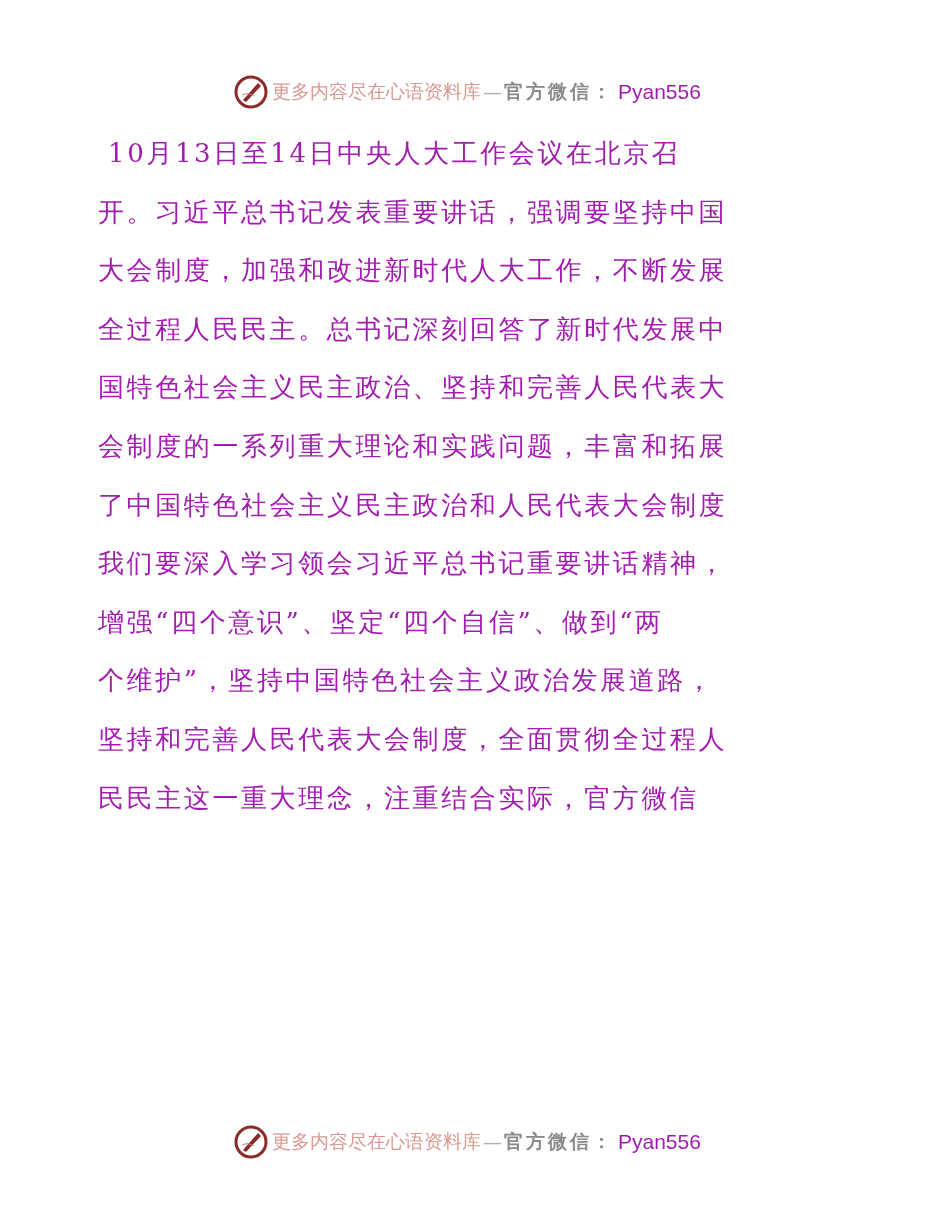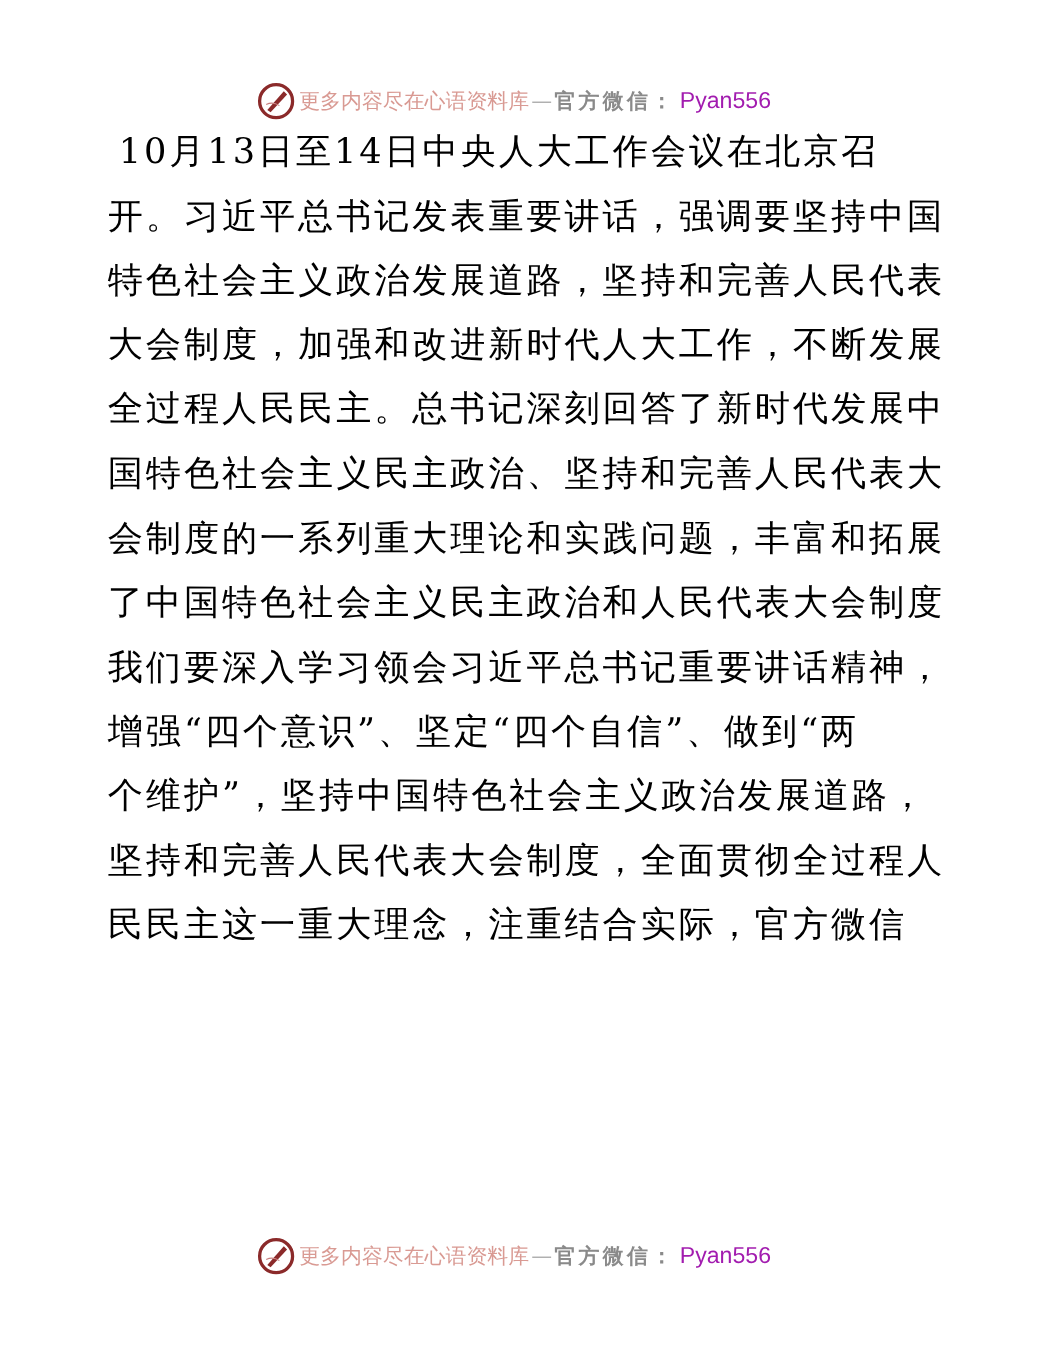--- a/index.html
+++ b/index.html
@@ -50,26 +50,26 @@
     }
     .wm-id {
       font-family: "Liberation Sans", "DejaVu Sans", sans-serif;
       font-size: 21px;
       color: #a21caf;
       margin-left: 4px;
     }
     .content {
       position: absolute;
       left: 98px;
-      top: 108px;
+      top: 124px;
       width: 752px;
       font-family: "DejaVu Serif", "Liberation Serif", serif;
-      font-size: 32px;
+      font-size: 26px;
       line-height: 58.6px;
-      color: #000000;
+      color: #a21caf;
       letter-spacing: 2.6px;
     }
     .line {
       display: block;
       white-space: nowrap;
       height: 58.6px;
     }
     .line.indent-first {
       padding-left: 10px;
     }
@@ -86,21 +86,20 @@
   </svg>
   <span class="wm-site">更多内容尽在心语资料库</span>
   <span class="wm-dash">—</span>
   <span class="wm-label">官方微信：</span>
   <span class="wm-id">Pyan556</span>
 </div>
 
 <div class="content">
   <span class="line indent-first">10月13日至14日中央人大工作会议在北京召</span>
   <span class="line">开。习近平总书记发表重要讲话，强调要坚持中国</span>
-  <span class="line">特色社会主义政治发展道路，坚持和完善人民代表</span>
   <span class="line">大会制度，加强和改进新时代人大工作，不断发展</span>
   <span class="line">全过程人民民主。总书记深刻回答了新时代发展中</span>
   <span class="line">国特色社会主义民主政治、坚持和完善人民代表大</span>
   <span class="line">会制度的一系列重大理论和实践问题，丰富和拓展</span>
   <span class="line">了中国特色社会主义民主政治和人民代表大会制度</span>
   <span class="line">我们要深入学习领会习近平总书记重要讲话精神，</span>
   <span class="line">增强“四个意识”、坚定“四个自信”、做到“两</span>
   <span class="line">个维护”，坚持中国特色社会主义政治发展道路，</span>
   <span class="line">坚持和完善人民代表大会制度，全面贯彻全过程人</span>
   <span class="line">民民主这一重大理念，注重结合实际，官方微信</span>

